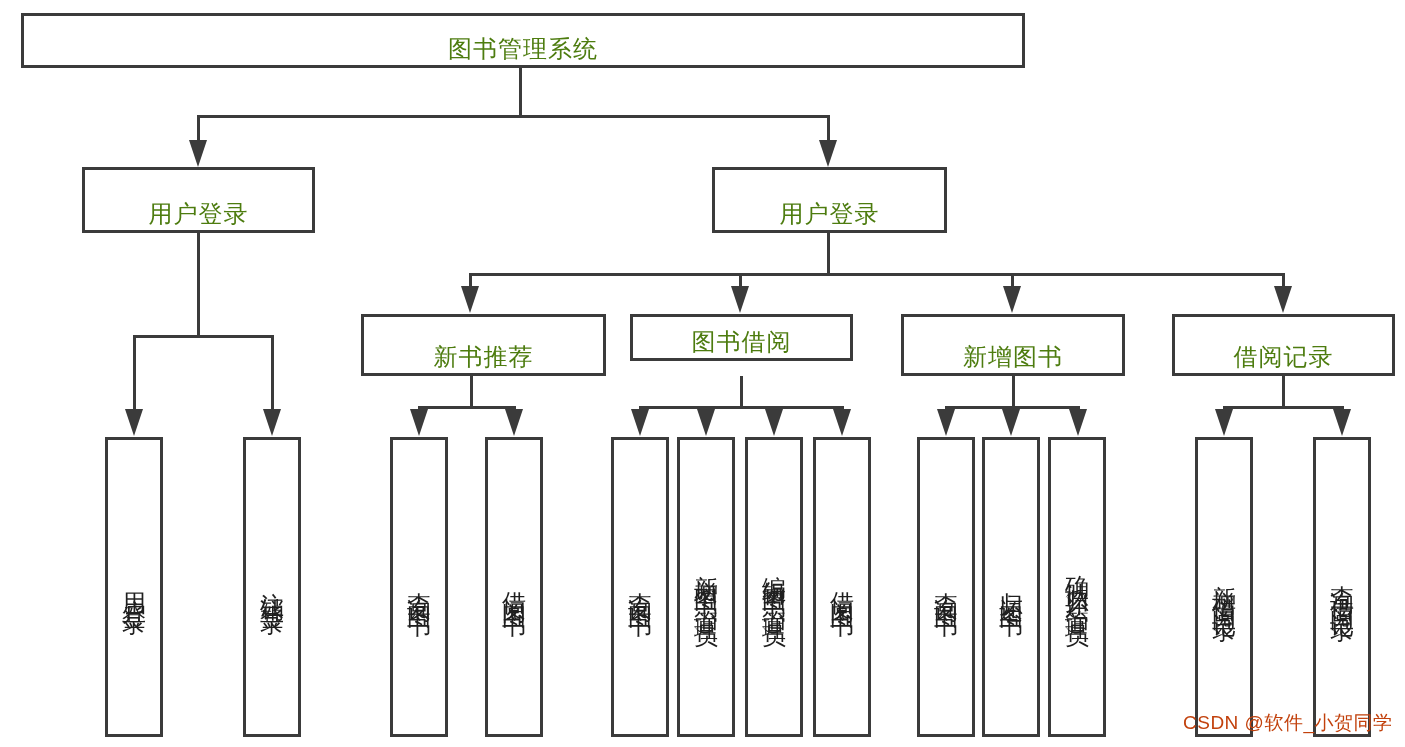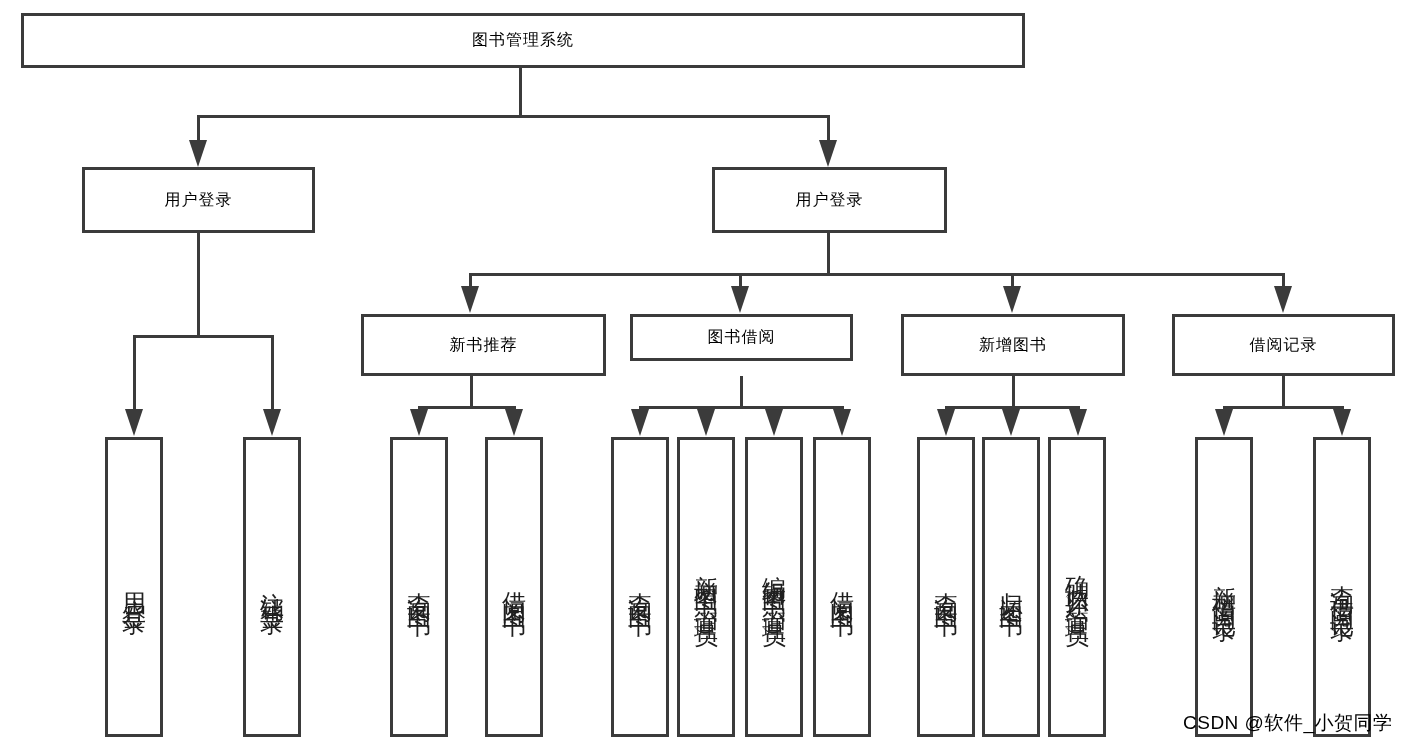--- a/index.html
+++ b/index.html
@@ -2,41 +2,41 @@
 <html><head>
 <meta charset="utf-8">
 <style>
   html,body{margin:0;padding:0;background:#fff;}
   .canvas{
     position:relative;width:1405px;height:747px;background:#ffffff;
     font-family:"Liberation Sans",sans-serif;color:#1f1f1f;overflow:hidden;
   }
   .hbox{
     position:absolute;box-sizing:border-box;border:3px solid #3b3b3b;background:#fff;
-    display:flex;align-items:center;justify-content:center;
-    font-size:16px;letter-spacing:1px;color:#000000;
+    display:flex;align-items:flex-end;justify-content:center;
+    font-size:24px;letter-spacing:1px;color:#4d7c0f;
   }
   .leaf{
     position:absolute;box-sizing:border-box;border:3px solid #3b3b3b;background:#fff;
     top:437px;height:300px;width:58px;
     display:flex;align-items:center;justify-content:center;
   }
   .vtext{
     writing-mode:vertical-rl;text-orientation:mixed;
     font-size:24px;letter-spacing:7px;line-height:1;color:#1f1f1f;white-space:nowrap;
   }
   .vline{position:absolute;width:3px;background:#3b3b3b;}
   .hline{position:absolute;height:3px;background:#3b3b3b;}
   .arrow{
     position:absolute;width:0;height:0;
     border-left:9px solid transparent;border-right:9px solid transparent;
     border-top:27px solid #3b3b3b;
   }
   .watermark{
-    position:absolute;left:1183px;top:710px;font-size:19px;color:#000000;
+    position:absolute;left:1183px;top:710px;font-size:19px;color:#c2410c;
     white-space:nowrap;z-index:5;letter-spacing:0.5px;
   }
 </style>
 </head>
 <body>
 
 <div class="canvas">
 
   <div class="hbox" style="left:21px;top:13px;width:1004px;height:55px;">
     <span>图书管理系统</span>

